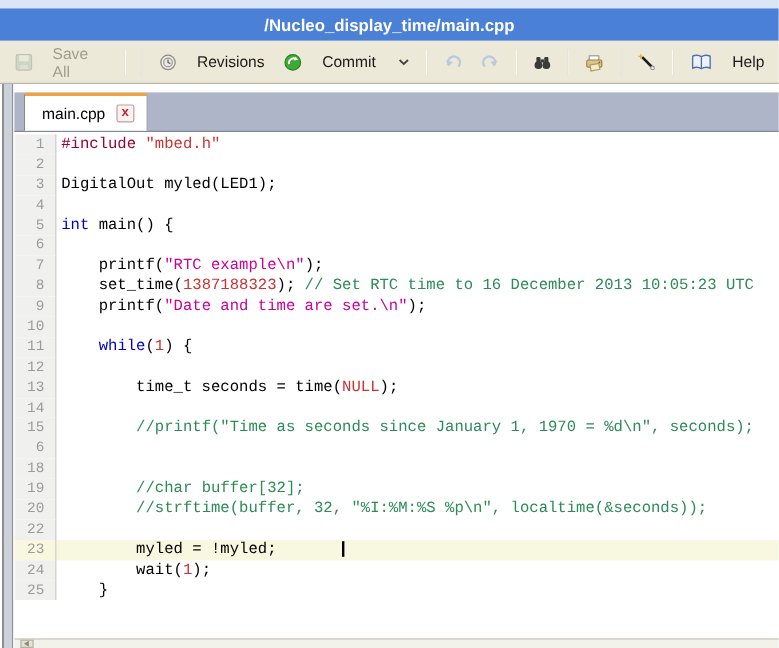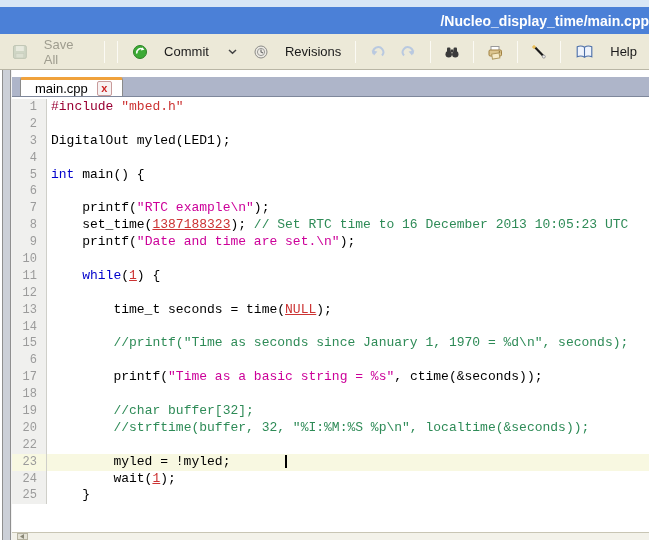--- a/index.html
+++ b/index.html
@@ -3,61 +3,61 @@
 <meta charset="utf-8">
 <style>
   * { box-sizing: border-box; margin: 0; padding: 0; }
   html,body { width: 649px; height: 540px; overflow: hidden; background:#fff;
               font-family: "Liberation Sans", sans-serif; }
   .screen { width:649px; height:540px; display:flex; flex-direction:column; }
 
   
   .top-strip { height:7px; background:var(--top_strip); }
   .titlebar { height:27px; background:var(--title_bg); color:#fff; font-weight:bold;
-              font-size:14px; display:flex; align-items:center; justify-content:flex-end; }
+              font-size:14px; display:flex; align-items:center; justify-content:center; }
 
   
   .toolbar { height:36px; background:var(--toolbar_bg); border-bottom:1px solid #b9b6a5;
              display:flex; align-items:center; padding:0 6px; gap:4px; font-size:13px; color:#1a1a1a; }
   .tb-btn { display:flex; align-items:center; gap:16px; padding:3px 6px; border-radius:2px; cursor:default; }
   .tb-icon { display:flex; align-items:center; padding:3px 5px; }
   .tb-btn.disabled span { color:#9f9d8f; }
   .dim { opacity:.55; }
   .sep { width:1px; height:22px; background:#b9b6a5; border-right:1px solid #fbfaf4; margin:0 4px; }
   .chev { margin-left:3px; }
 
   
   .main { flex:1; display:flex; min-height:0; }
   .left-strip { width:12px; background:linear-gradient(to right,
        #ffffff 0 2px, #8f8f8f 2px 3px, #ccd0d8 3px 10px, #8f8f8f 10px 11px, #f2f2f2 11px 12px); }
   .editor-col { flex:1; display:flex; flex-direction:column; min-width:0; }
 
   .tab-gap { height:7px; background:#fff; }
-  .tabstrip { height:20px; background:var(--tabstrip_bg); border-bottom:1px solid #7e879b;
+  .tabstrip { height:33px; background:var(--tabstrip_bg); border-bottom:1px solid #7e879b;
               display:flex; align-items:stretch; padding-left:8px; }
   .tab { background:#fff; border:1px solid #8a8a8a; border-bottom:none;
          border-top:3px solid var(--tab_accent); border-radius:3px 3px 0 0;
          display:flex; align-items:center; gap:9px; padding:0 10px 0 14px; font-size:13px; color:#000; }
   .tab-close { width:15px; height:15px; border:1px solid #c89b9b; background:#f8f2f2;
                color:#cc2222; font-weight:bold; font-size:11px; line-height:13px;
                text-align:center; border-radius:2px; cursor:pointer; }
 
   
   .editor { flex:1; background:#fff; overflow:hidden; font-family:"Liberation Mono","DejaVu Sans Mono",monospace;
             font-size:13px; padding-top:2px; }
   .code-row { display:flex; height:16.9px; line-height:16.9px; white-space:pre; }
   .code-row.current { background:var(--current_line); }
   .gutter { width:35px; flex:0 0 35px; text-align:right; padding-right:9px;
             background:#f0f0ee; border-right:1px solid #cfcfc9; color:var(--gutter_fg); font-size:12px; }
   .code-row.current .gutter { background:var(--current_line); }
   .code { padding-left:4px; color:var(--plain); }
   .tok-pl { color:var(--plain); }
   .tok-kw { color:var(--kw); }
   .tok-str { color:var(--str); }
-  .tok-num { color:var(--num);text-decoration:underline; }
+  .tok-num { color:var(--num); }
   .tok-com { color:var(--com); }
   .tok-pre { color:var(--pre); }
   .tok-incstr { color:var(--incstr); }
   .cursor { display:inline-block; width:2px; height:13px; background:#000; vertical-align:middle; }
 
   
   .hscroll { height:8px; background:#f3f2ea; border-top:1px solid #c8c5b4; display:flex; align-items:center; }
   .hs-btn { width:11px; height:7px; margin-left:5px; background:#e4e2d6; border:1px solid #b5b2a0;
             display:flex; align-items:center; justify-content:center; }
   .hs-btn svg { display:block; }
@@ -84,37 +84,37 @@
       <span>Save All</span>
     </div>
 
     <div class="sep"></div>
 
 
     <div class="sep"></div>
 
     <div class="tb-btn">
       <svg width="16" height="16" viewBox="0 0 16 16">
+          <circle cx="8" cy="8" r="6" fill="#eceae4" stroke="#8a8a86"></circle>
+          <circle cx="8" cy="8" r="3.6" fill="none" stroke="#9a9a96"></circle>
+          <path d="M8 5.6 V8 l2 1.1" stroke="#666" stroke-width="1.1" fill="none"></path>
+        </svg>
+      <span>Revisions</span>
+    </div>
+
+    <div class="tb-btn">
+      <svg width="16" height="16" viewBox="0 0 16 16">
           <circle cx="8" cy="8" r="6.5" fill="#3daa35" stroke="#2c8326"></circle>
           <path d="M4.8 9.5 a4.2 4.2 0 0 1 6-4.5" stroke="#ffffff" stroke-width="1.6" fill="none"></path>
           <path d="M10.2 3.2 l2.2 2.6 -3.6 .6z" fill="#ffffff"></path>
         </svg>
       <span>Commit</span>
       <svg class="chev" width="9" height="6" viewBox="0 0 9 6">
           <polyline points="1,1 4.5,4.3 8,1" fill="none" stroke="#444" stroke-width="1.5"></polyline>
         </svg>
-    </div>
-
-    <div class="tb-btn">
-      <svg width="16" height="16" viewBox="0 0 16 16">
-          <circle cx="8" cy="8" r="6" fill="#eceae4" stroke="#8a8a86"></circle>
-          <circle cx="8" cy="8" r="3.6" fill="none" stroke="#9a9a96"></circle>
-          <path d="M8 5.6 V8 l2 1.1" stroke="#666" stroke-width="1.1" fill="none"></path>
-        </svg>
-      <span>Revisions</span>
     </div>
 
     <div class="sep"></div>
 
     <div class="tb-icon">
       <svg width="17" height="16" viewBox="0 0 17 16">
           <path d="M13 11.5 A5 5 0 1 0 4.6 9.8" stroke="#b9c9e0" stroke-width="2" fill="none"></path>
           <path d="M2.6 6.4 L5 11.4 8.4 7.6 z" fill="#b9c9e0"></path>
         </svg>
     </div>
@@ -196,21 +196,20 @@
             <div class="code-row"><span class="gutter">7</span><span class="code"><span class="tok-pl">    printf(</span><span class="tok-str">"RTC example\n"</span><span class="tok-pl">);</span></span></div>
             <div class="code-row"><span class="gutter">8</span><span class="code"><span class="tok-pl">    set_time(</span><span class="tok-num">1387188323</span><span class="tok-pl">); </span><span class="tok-com">// Set RTC time to 16 December 2013 10:05:23 UTC</span></span></div>
             <div class="code-row"><span class="gutter">9</span><span class="code"><span class="tok-pl">    printf(</span><span class="tok-str">"Date and time are set.\n"</span><span class="tok-pl">);</span></span></div>
             <div class="code-row"><span class="gutter">10</span><span class="code"></span></div>
             <div class="code-row"><span class="gutter">11</span><span class="code"><span class="tok-pl">    </span><span class="tok-kw">while</span><span class="tok-pl">(</span><span class="tok-num">1</span><span class="tok-pl">) {</span></span></div>
             <div class="code-row"><span class="gutter">12</span><span class="code"></span></div>
             <div class="code-row"><span class="gutter">13</span><span class="code"><span class="tok-pl">        time_t seconds = time(</span><span class="tok-num">NULL</span><span class="tok-pl">);</span></span></div>
             <div class="code-row"><span class="gutter">14</span><span class="code"></span></div>
             <div class="code-row"><span class="gutter">15</span><span class="code"><span class="tok-pl">        </span><span class="tok-com">//printf("Time as seconds since January 1, 1970 = %d\n", seconds);</span></span></div>
             <div class="code-row"><span class="gutter">6</span><span class="code"></span></div>
-            <div class="code-row"><span class="gutter">17</span><span class="code"><span class="tok-pl">        printf(</span><span class="tok-str">"Time as a basic string = %s"</span><span class="tok-pl">, ctime(&amp;seconds));</span></span></div>
             <div class="code-row"><span class="gutter">18</span><span class="code"></span></div>
             <div class="code-row"><span class="gutter">19</span><span class="code"><span class="tok-pl">        </span><span class="tok-com">//char buffer[32];</span></span></div>
             <div class="code-row"><span class="gutter">20</span><span class="code"><span class="tok-pl">        </span><span class="tok-com">//strftime(buffer, 32, "%I:%M:%S %p\n", localtime(&amp;seconds));</span></span></div>
             <div class="code-row"><span class="gutter">22</span><span class="code"></span></div>
             <div class="code-row current"><span class="gutter">23</span><span class="code"><span class="tok-pl">        myled = !myled;</span><span class="tok-pl">       </span><span class="cursor"></span></span></div>
             <div class="code-row"><span class="gutter">24</span><span class="code"><span class="tok-pl">        wait(</span><span class="tok-num">1</span><span class="tok-pl">);</span></span></div>
             <div class="code-row"><span class="gutter">25</span><span class="code"><span class="tok-pl">    }</span></span></div>
           </div>
       </div>
 

